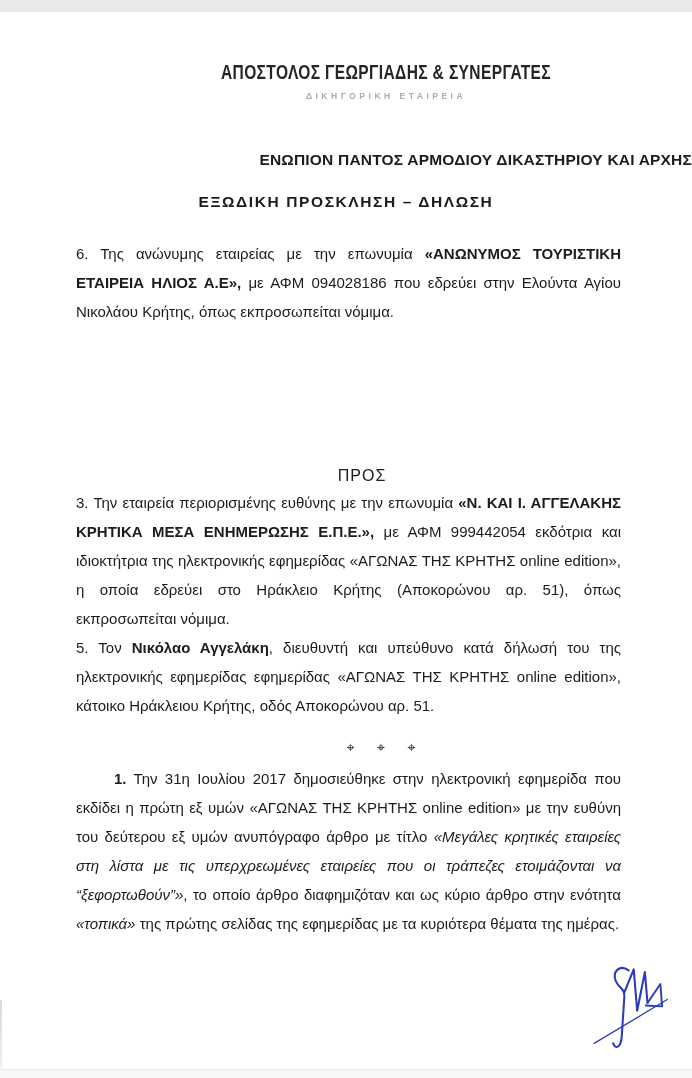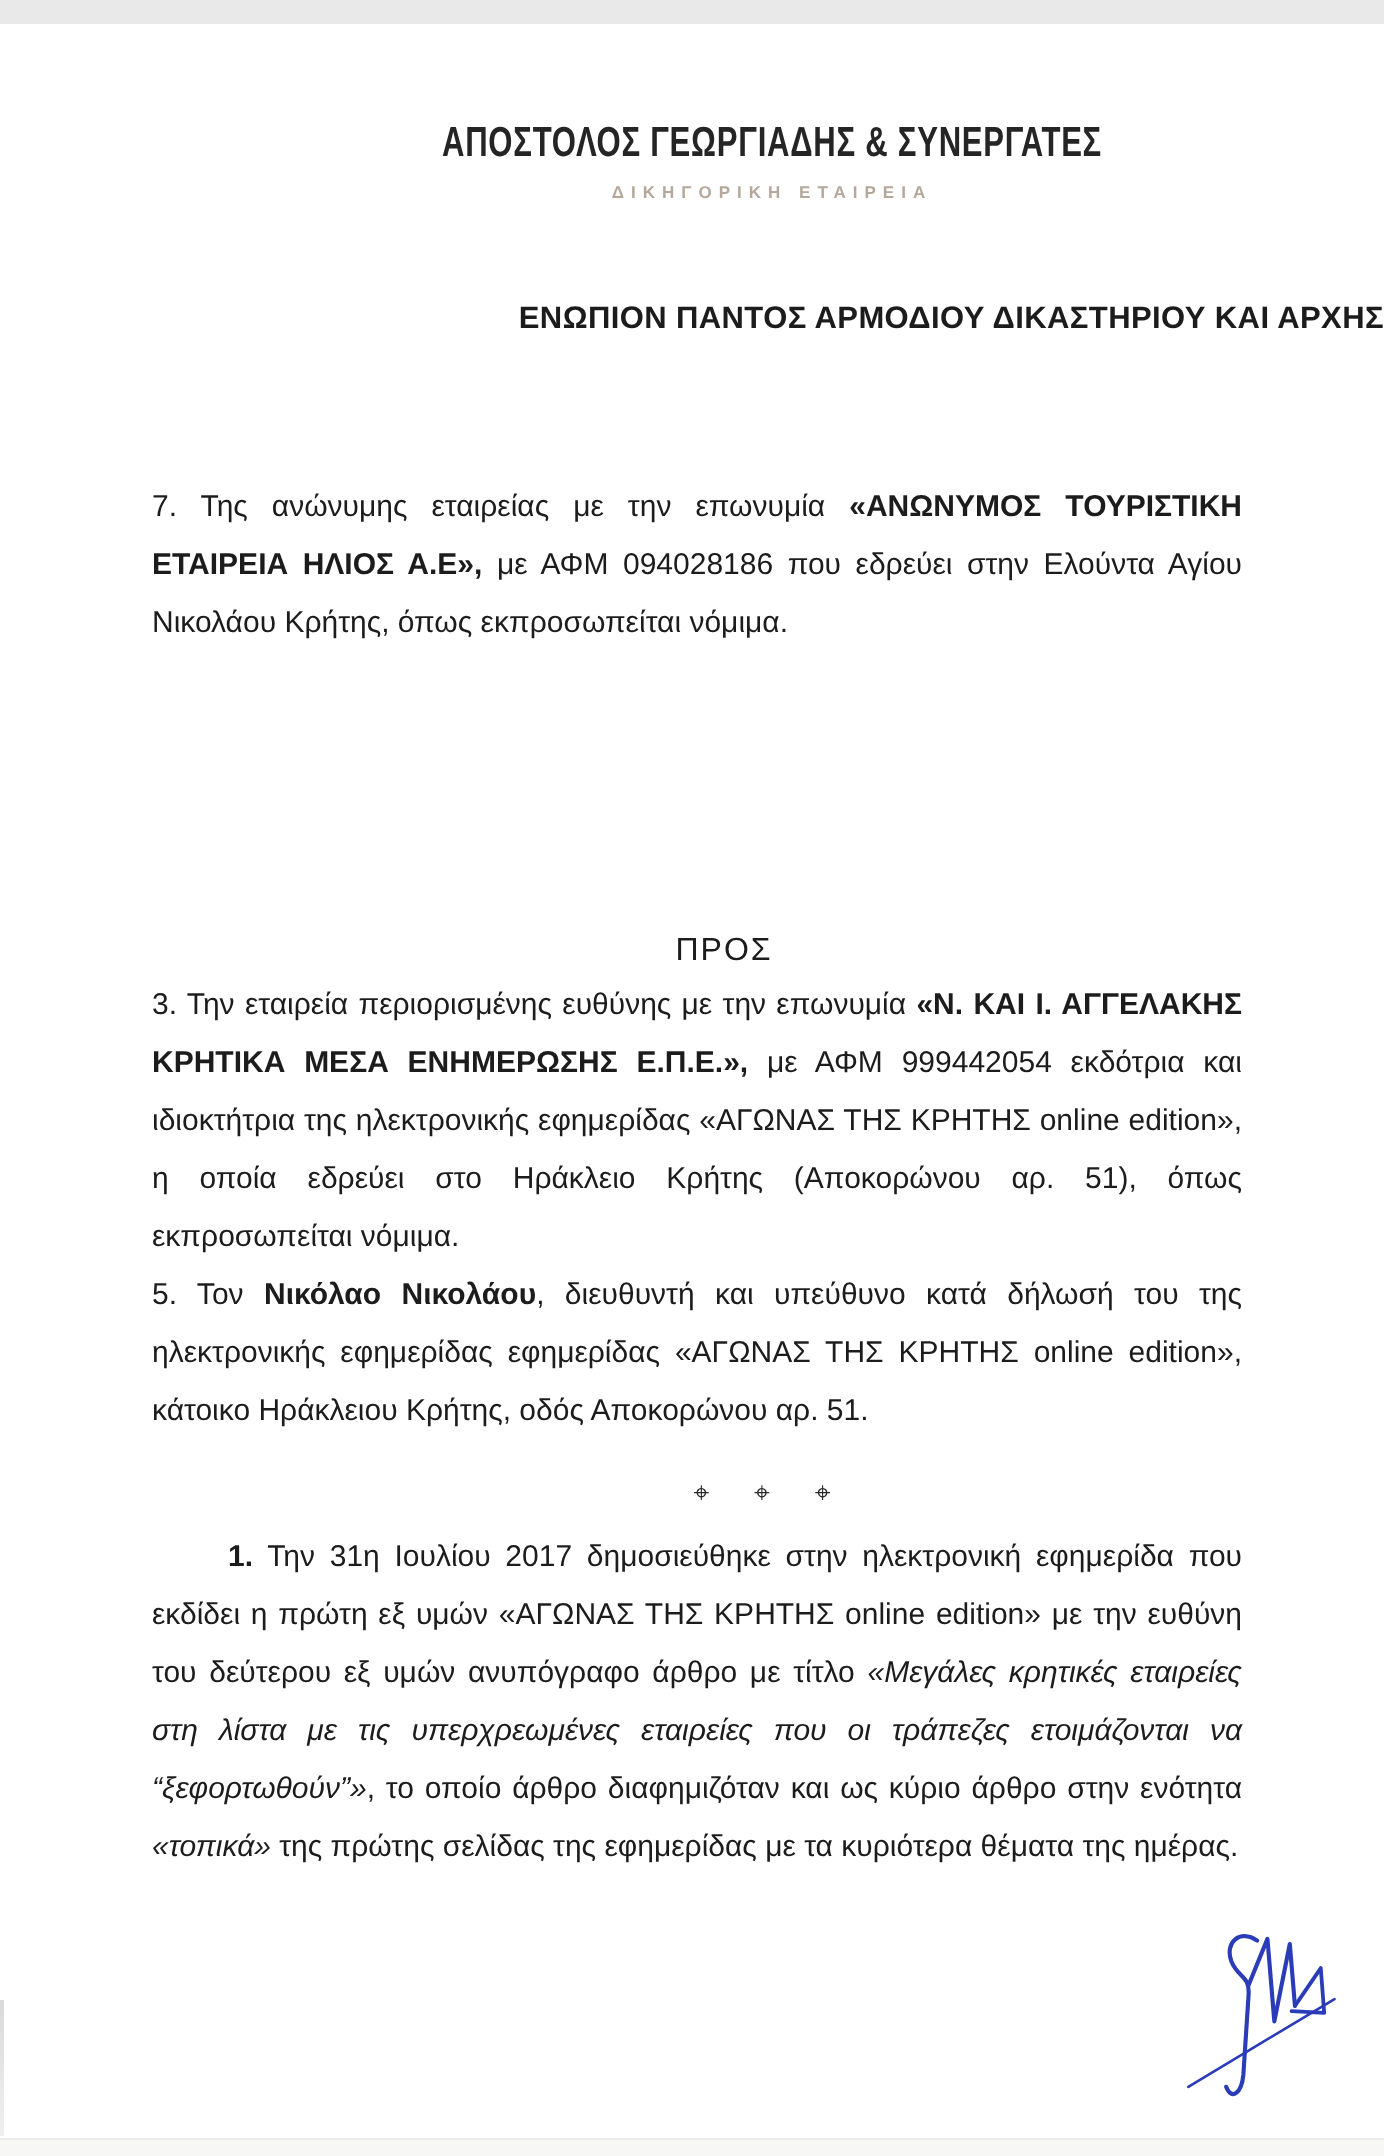--- a/index.html
+++ b/index.html
@@ -88,30 +88,31 @@
 <body>
 
 <div class="page">
 
   <div class="letterhead">
     <div class="firm-name">ΑΠΟΣΤΟΛΟΣ ΓΕΩΡΓΙΑΔΗΣ &amp; ΣΥΝΕΡΓΑΤΕΣ</div>
     <div class="firm-sub">ΔΙΚΗΓΟΡΙΚΗ ΕΤΑΙΡΕΙΑ</div>
   </div>
 
   <div class="h-court">ΕΝΩΠΙΟΝ ΠΑΝΤΟΣ ΑΡΜΟΔΙΟΥ ΔΙΚΑΣΤΗΡΙΟΥ ΚΑΙ ΑΡΧΗΣ</div>
+  <div class="h-title">ΕΞΩΔΙΚΗ ΠΡΟΣΚΛΗΣΗ – ΔΗΛΩΣΗ</div>
 
   <div class="block sec-addressers">
-    <p><span>7. Της ανώνυμης εταιρείας με την επωνυμία </span><span class="b">«ΑΝΩΝΥΜΟΣ ΤΟΥΡΙΣΤΙΚΗ ΕΤΑΙΡΕΙΑ ΗΛΙΟΣ Α.Ε»,</span><span> με ΑΦΜ 094028186 που εδρεύει στην Ελούντα Αγίου Νικολάου Κρήτης, όπως εκπροσωπείται νόμιμα.</span></p>
+    <p><span>6. Της ανώνυμης εταιρείας με την επωνυμία </span><span class="b">«ΑΝΩΝΥΜΟΣ ΤΟΥΡΙΣΤΙΚΗ ΕΤΑΙΡΕΙΑ ΗΛΙΟΣ Α.Ε»,</span><span> με ΑΦΜ 094028186 που εδρεύει στην Ελούντα Αγίου Νικολάου Κρήτης, όπως εκπροσωπείται νόμιμα.</span></p>
   </div>
 
   <div class="h-pros">ΠΡΟΣ</div>
 
   <div class="block sec-recipients">
     <p><span>3. Την εταιρεία περιορισμένης ευθύνης με την επωνυμία </span><span class="b">«Ν. ΚΑΙ Ι. ΑΓΓΕΛΑΚΗΣ ΚΡΗΤΙΚΑ ΜΕΣΑ ΕΝΗΜΕΡΩΣΗΣ Ε.Π.Ε.»,</span><span> με ΑΦΜ 999442054 εκδότρια και ιδιοκτήτρια της ηλεκτρονικής εφημερίδας «ΑΓΩΝΑΣ ΤΗΣ ΚΡΗΤΗΣ online edition», η οποία εδρεύει στο Ηράκλειο Κρήτης (Αποκορώνου αρ. 51), όπως εκπροσωπείται νόμιμα.</span></p>
-    <p><span>5. Τον </span><span class="b">Νικόλαο Νικολάου</span><span>, διευθυντή και υπεύθυνο κατά δήλωσή του της ηλεκτρονικής εφημερίδας εφημερίδας «ΑΓΩΝΑΣ ΤΗΣ ΚΡΗΤΗΣ online edition», κάτοικο Ηράκλειου Κρήτης, οδός Αποκορώνου αρ. 51.</span></p>
+    <p><span>5. Τον </span><span class="b">Νικόλαο Αγγελάκη</span><span>, διευθυντή και υπεύθυνο κατά δήλωσή του της ηλεκτρονικής εφημερίδας εφημερίδας «ΑΓΩΝΑΣ ΤΗΣ ΚΡΗΤΗΣ online edition», κάτοικο Ηράκλειου Κρήτης, οδός Αποκορώνου αρ. 51.</span></p>
   </div>
 
   <div class="separator">
     <span class="sep">⌖</span>
     <span class="sep">⌖</span>
     <span class="sep">⌖</span>
   </div>
 
   <div class="block sec-body">
     <p class="indent"><span class="b">1.</span><span> Την 31η Ιουλίου 2017 δημοσιεύθηκε στην ηλεκτρονική εφημερίδα που εκδίδει η πρώτη εξ υμών «ΑΓΩΝΑΣ ΤΗΣ ΚΡΗΤΗΣ online edition» με την ευθύνη του δεύτερου εξ υμών ανυπόγραφο άρθρο με τίτλο </span><span class="i">«Μεγάλες κρητικές εταιρείες στη λίστα με τις υπερχρεωμένες εταιρείες που οι τράπεζες ετοιμάζονται να “ξεφορτωθούν”»</span><span>, το οποίο άρθρο διαφημιζόταν και ως κύριο άρθρο στην ενότητα </span><span class="i">«τοπικά»</span><span> της πρώτης σελίδας της εφημερίδας με τα κυριότερα θέματα της ημέρας.</span></p>

